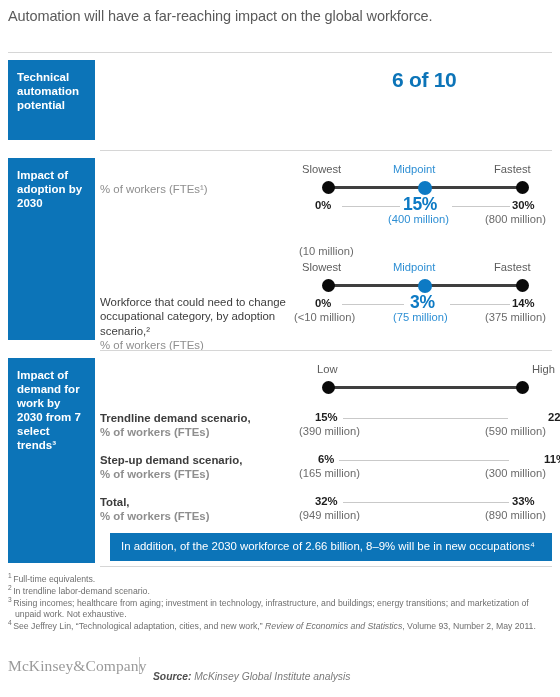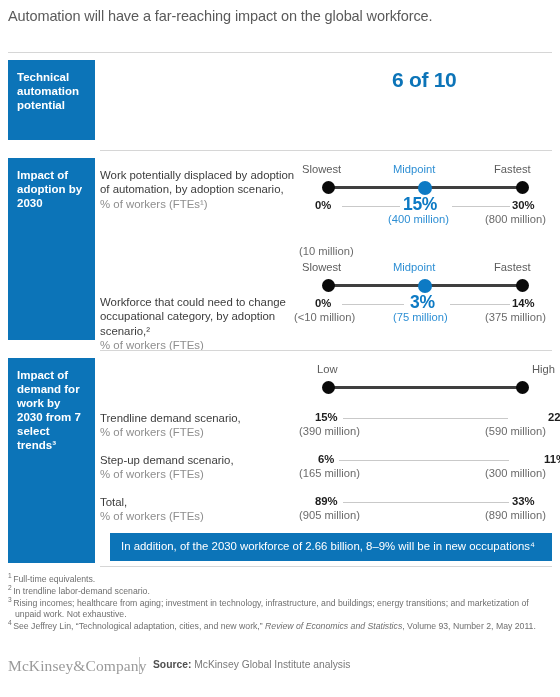--- a/index.html
+++ b/index.html
@@ -60,21 +60,21 @@
   }
   .slider .pct.big{
     font-size:17.5px;font-weight:bold;color:#0d7ac4;top:31px;letter-spacing:-0.3px;
   }
   .slider .abs{
     position:absolute;font-size:11.2px;color:#6b6b6b;white-space:nowrap;top:50px;
   }
   .slider .abs.blue{color:#2e8fd4;}
 
   
-  .d-row-label{position:absolute;font-size:11.4px;line-height:14.3px;color:#3c3c3c;}
+  .d-row-label{position:absolute;font-size:11.4px;line-height:14.3px;color:#3c3c3c;font-weight:bold;}
   .d-row-label .muted{color:#8e8e8e;}
   .d-val{position:absolute;font-size:11.3px;font-weight:bold;color:#1d1d1d;white-space:nowrap;}
   .d-abs{position:absolute;font-size:11.2px;color:#6b6b6b;white-space:nowrap;}
   .d-line{position:absolute;height:1px;background:#c9c9c9;}
 
   .callout{
     position:absolute;background:#0c74b8;color:#ffffff;
     font-size:11.4px;box-sizing:border-box;
     padding:7px 10px 8px 11px;white-space:nowrap;
   }
@@ -89,21 +89,21 @@
   .note i{font-style:italic;}
 
   
   .footer{position:absolute;left:8px;top:655px;width:548px;height:26px;}
   .logo{
     position:absolute;left:0;top:2px;
     font-family:"Liberation Serif", serif;font-size:15.5px;color:#9a9a9a;
     letter-spacing:0.1px;
   }
   .divider{position:absolute;left:131px;top:2px;width:1px;height:16px;background:#c4c4c4;}
-  .source{position:absolute;left:145px;top:4px;font-size:10.3px;color:#7a7a7a;}
+  .source{position:absolute;left:145px;top:16px;font-size:10.3px;color:#7a7a7a;font-style:italic;}
   .source b{color:#4f4f4f;font-weight:bold;}
 </style>
 </head>
 <body>
 
 <div class="page">
 
   <div class="title">Automation will have a far-reaching impact on the global workforce.</div>
   <div class="rule" style="left:8px;top:52px;width:544px;"></div>
 
@@ -114,21 +114,21 @@
     <div class="s1-col" style="left:392px;width:165px;">
       <div class="big-num">6 of 10</div>
     </div>
   </div>
   <div class="rule" style="left:100px;top:150px;width:452px;"></div>
 
   <div class="section" style="top:158px;height:190px;">
     <div class="tab" style="top:0;height:182px;">Impact of adoption by 2030</div>
 
     <div class="row-text" style="left:100px;top:10px;width:200px;">
-      <span>Work potentially displaced by adoption of automation, by adoption scenario,</span><br>
+      <br>
       <span class="muted">% of workers (FTEs¹)</span>
     </div>
 
     <div class="slider" style="left:300px;top:5px;width:252px;height:66px;">
       <div class="track" style="left:28px;width:195px;"></div>
       <div class="dot" style="left:22px;"></div>
       <div class="dot blue" style="left:118px;"></div>
       <div class="dot" style="left:216px;"></div>
       <div class="cap" style="left:2px;">Slowest</div>
       <div class="cap blue" style="left:93px;">Midpoint</div>
@@ -197,23 +197,23 @@
     <div class="d-val" style="left:318px;top:95px;">6%</div>
     <div class="d-val" style="left:512px;top:95px;margin-left:32px;">11%</div>
     <div class="d-abs" style="left:299px;top:109px;">(165 million)</div>
     <div class="d-abs" style="left:485px;top:109px;">(300 million)</div>
 
     <div class="d-row-label" style="left:100px;top:137px;width:200px;">
       <span>Total,</span><br>
       <span class="muted">% of workers (FTEs)</span>
     </div>
     <div class="d-line" style="left:343px;top:144px;width:166px;"></div>
-    <div class="d-val" style="left:315px;top:137px;">89%</div>
+    <div class="d-val" style="left:315px;top:137px;">32%</div>
     <div class="d-val" style="left:512px;top:137px;">33%</div>
-    <div class="d-abs" style="left:299px;top:151px;">(905 million)</div>
+    <div class="d-abs" style="left:299px;top:151px;">(949 million)</div>
     <div class="d-abs" style="left:485px;top:151px;">(890 million)</div>
 
     <div class="callout" style="left:110px;top:175px;width:442px;height:28px;">In addition, of the 2030 workforce of 2.66 billion, 8–9% will be in new occupations⁴</div>
   </div>
   <div class="rule" style="left:100px;top:566px;width:452px;"></div>
 
   <div class="notes">
     <div class="note">
       <sup>1</sup><span>Full-time equivalents.</span>
     </div>

